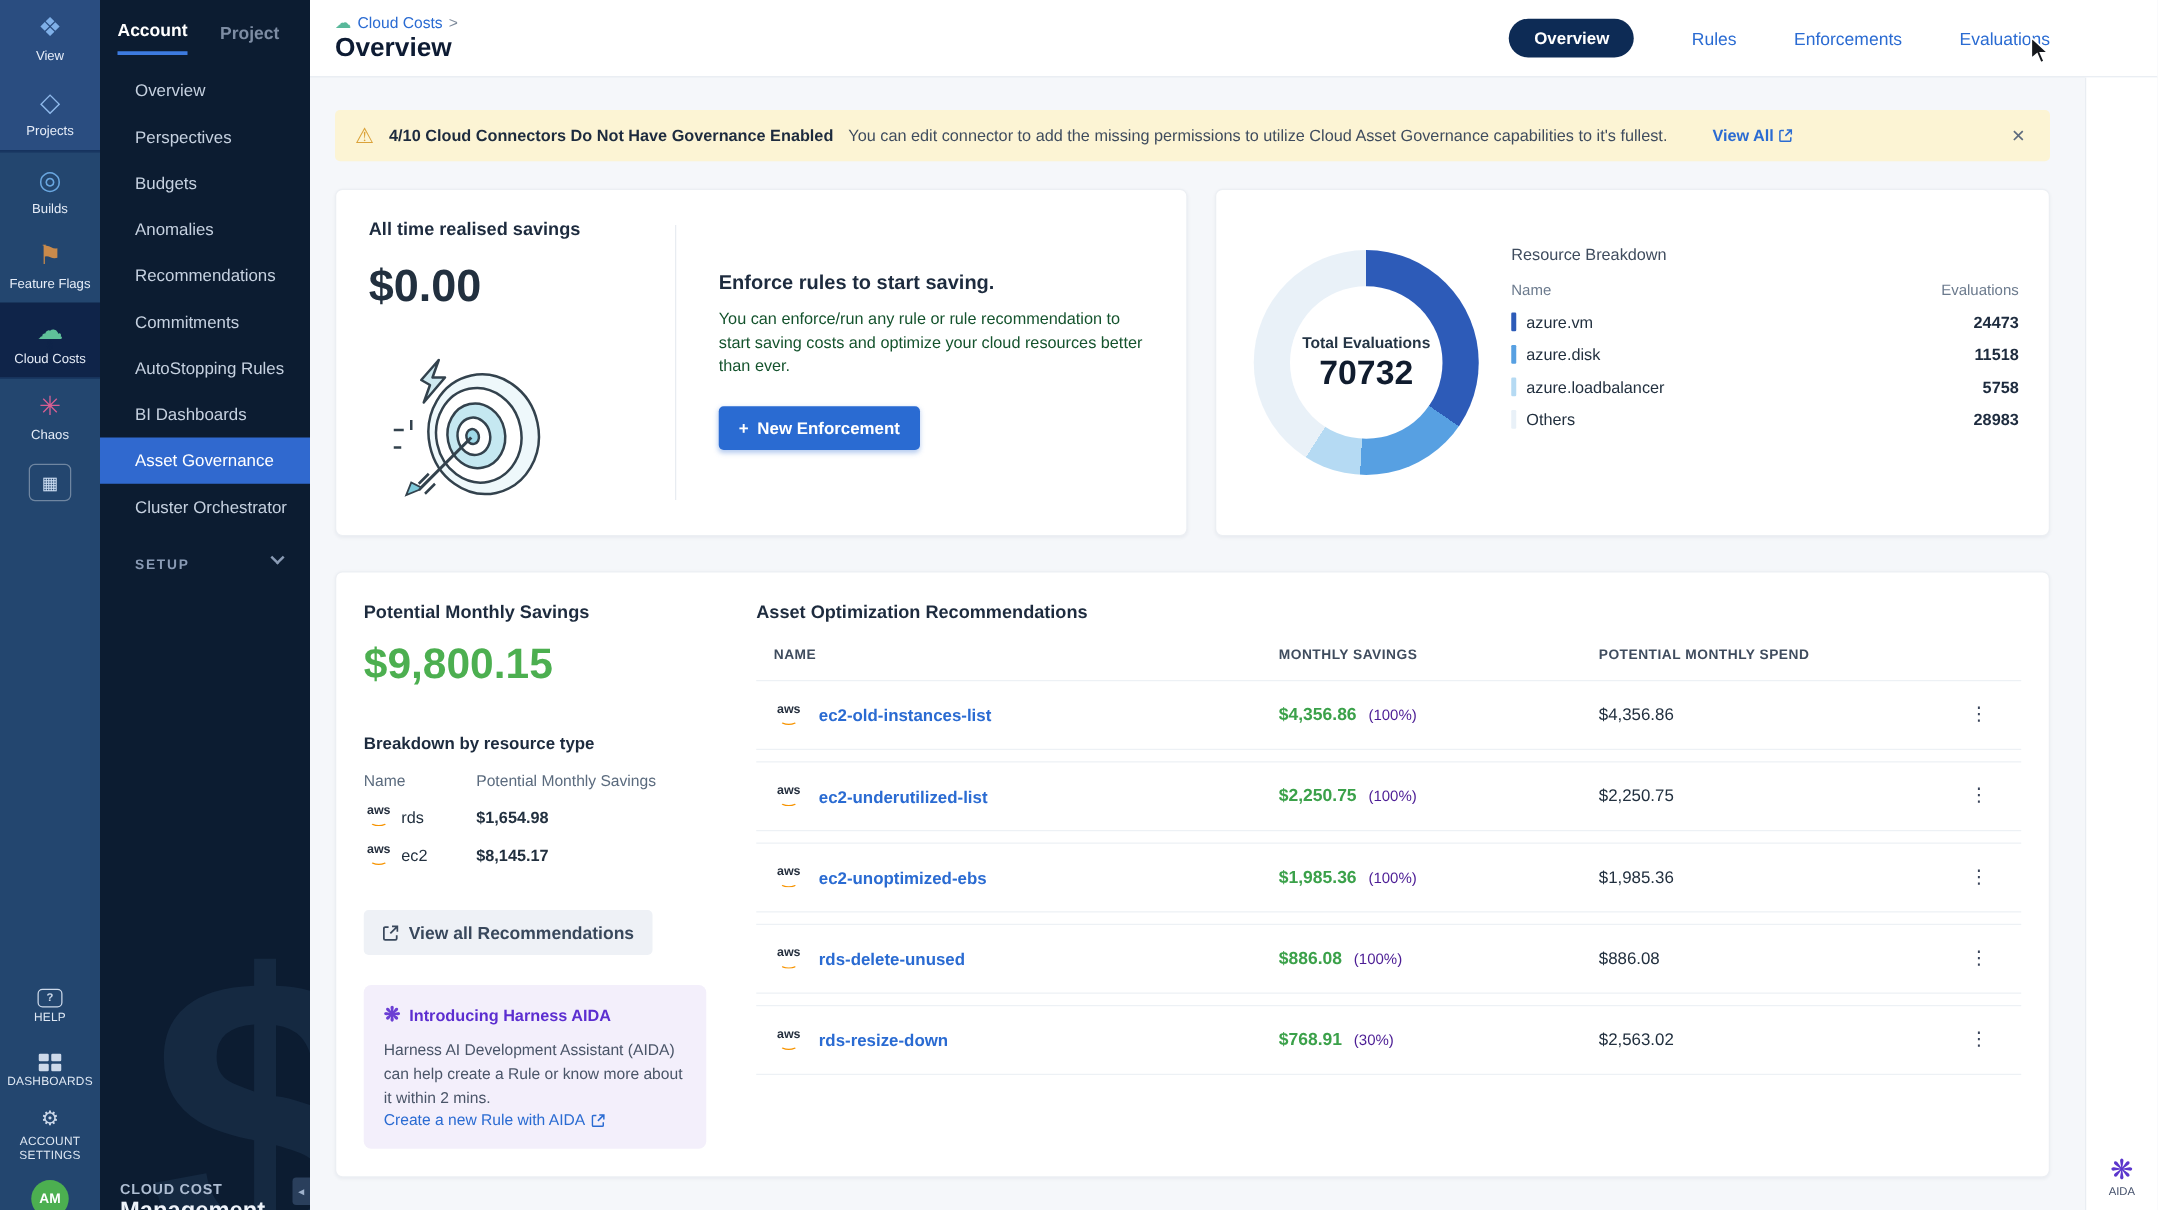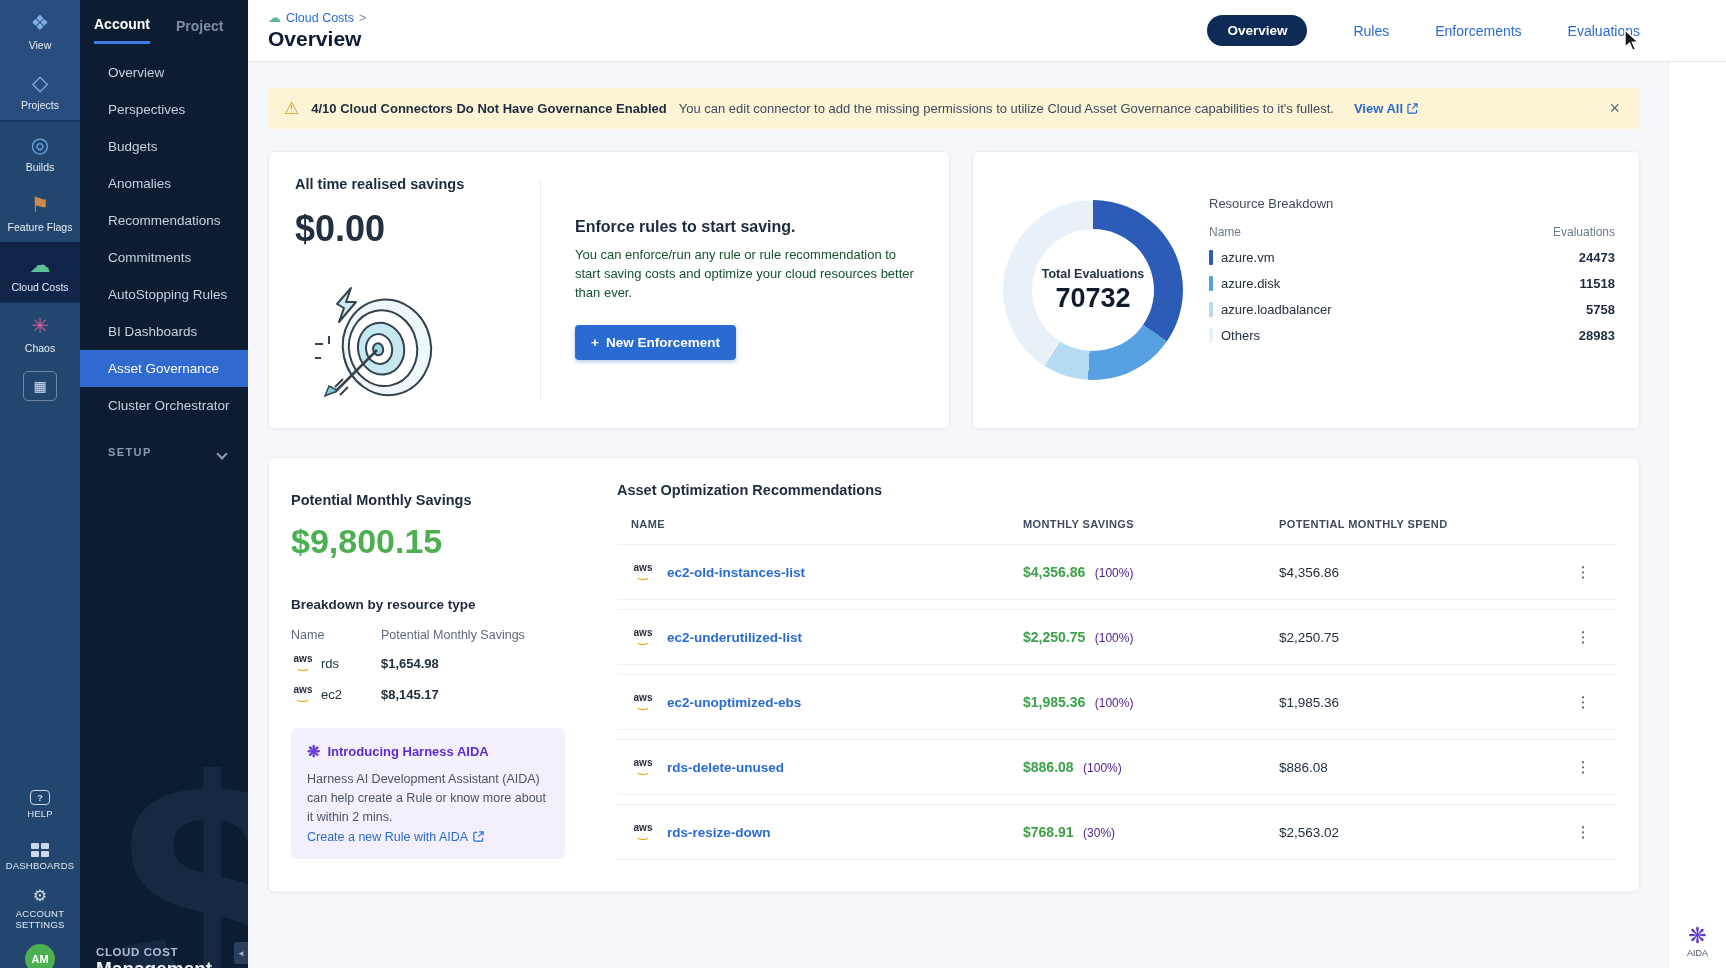--- a/index.html
+++ b/index.html
@@ -32,21 +32,21 @@
   .avatar { width:30px; height:30px; border-radius:50%; background:#4caf50; color:#fff; font-size:11px; font-weight:bold; display:flex; align-items:center; justify-content:center; margin:6px auto -8px; }
 
   
   .subnav { width:168px; flex:0 0 168px; height:100%; background:#0c1c31; position:relative; overflow:hidden; z-index:4; }
   .subnav-tabs { display:flex; align-items:center; padding:16px 16px 0 14px; gap:26px; position:relative; z-index:2; }
   .subnav-tab { font-size:14px; font-weight:bold; color:#7d8ca3; cursor:pointer; padding-bottom:9px; }
   .subnav-tab.active { color:#fff; border-bottom:3px solid #3d7be0; }
   .subnav-menu { margin-top:10px; position:relative; z-index:2; }
   .subnav-item { height:37px; line-height:37px; padding-left:28px; font-size:13.5px; color:#c6d1e0; cursor:pointer; white-space:nowrap; }
   .subnav-item.active { background:#3069cf; color:#fff; }
-  .setup-row { margin-top:22px; padding:0 22px 0 28px; display:flex; align-items:flex-end; justify-content:space-between; color:#8a9bb5; font-size:11px; font-weight:bold; letter-spacing:1.4px; cursor:pointer; position:relative; z-index:2; }
+  .setup-row { margin-top:22px; padding:0 22px 0 28px; display:flex; align-items:flex-start; justify-content:space-between; color:#8a9bb5; font-size:11px; font-weight:bold; letter-spacing:1.4px; cursor:pointer; position:relative; z-index:2; }
   .chev { width:8px; height:8px; border-right:2px solid #8a9bb5; border-bottom:2px solid #8a9bb5; transform:rotate(45deg); margin-top:-4px; }
   .subnav-watermark { position:absolute; right:-55px; bottom:-95px; font-size:330px; font-weight:bold; color:#152941; z-index:1; line-height:1; user-select:none; }
   .subnav-product { position:absolute; left:16px; bottom:-12px; z-index:2; }
   .subnav-product .pl1 { font-size:11.5px; font-weight:bold; letter-spacing:.6px; color:#aebdd2; }
   .subnav-product .pl2 { font-size:19px; font-weight:bold; color:#eef3fa; }
   .collapse-chip { position:absolute; right:0; bottom:4px; width:14px; height:22px; background:#2a3f5c; color:#9fb2cc; font-size:8px; display:flex; align-items:center; justify-content:center; border-radius:3px 0 0 3px; z-index:3; cursor:pointer; }
 
   
   .main { flex:1; position:relative; height:100%; background:#f5f7fa; }
   .topbar { height:62px; background:#fff; border-bottom:1px solid #e4e9ef; display:flex; align-items:center; justify-content:space-between; padding:0 86px 0 20px; }
@@ -57,21 +57,21 @@
   .top-nav { display:flex; align-items:center; gap:46px; }
   .top-nav a { font-size:14px; color:#2a6bd2; text-decoration:none; cursor:pointer; }
   .top-nav a.pill { background:#0d2b55; color:#fff; font-weight:bold; font-size:13.5px; padding:8px 20px; border-radius:17px; }
 
   .page { padding:26px 0 0 20px; width:1392px; }
 
   .banner { width:1372px; background:#fcf4d4; border-radius:4px; display:flex; align-items:center; padding:10px 16px; gap:12px; }
   .warn-ic { color:#dba23a; font-size:17px; }
   .banner-title { font-size:13px; font-weight:bold; color:#1d2b3e; }
   .banner-msg { font-size:13px; color:#3f4c5e; }
-  .banner-link { font-size:13px; color:#2a6bd2; font-weight:bold; margin-left:8px; display:inline-flex; align-items:center; gap:4px; cursor:pointer; white-space:nowrap; }
+  .banner-link { font-size:13px; color:#2a6bd2; font-weight:bold; margin-left:24px; display:inline-flex; align-items:center; gap:4px; cursor:pointer; white-space:nowrap; }
   .banner-close { margin-left:auto; color:#5d6b7d; font-size:18px; cursor:pointer; padding:0 4px; }
 
   .cards-row { display:flex; gap:22px; margin-top:22px; width:1372px; }
   .card { background:#fff; border:1px solid #eceff3; border-radius:6px; box-shadow:0 1px 3px rgba(30,50,80,.06); }
   .savings-card { width:682px; height:278px; display:flex; padding:24px 26px; }
   .sc-left { width:245px; position:relative; }
   .sc-title { font-size:14.5px; font-weight:bold; color:#1d2b3e; }
   .sc-amount { font-size:36px; font-weight:bold; color:#22303f; margin-top:16px; }
   .sc-illus { position:absolute; left:4px; bottom:-6px; }
   .sc-divider { width:1px; background:#e8ecf1; margin:4px 0; }
@@ -91,21 +91,21 @@
   .donut-label { font-size:12.5px; font-weight:bold; color:#253545; }
   .donut-value { font-size:27px; font-weight:bold; color:#101c2e; margin-top:2px; }
   .breakdown { flex:1; padding-top:4px; }
   .bk-title { font-size:13px; color:#3f4c5e; }
   .bk-header { display:flex; justify-content:space-between; font-size:12px; color:#6b7a8d; margin-top:14px; }
   .bk-row { display:flex; align-items:center; margin-top:11px; font-size:13px; color:#22303f; }
   .bk-swatch { width:4px; height:15px; border-radius:1px; margin-right:8px; flex:0 0 4px; }
   .bk-name { flex:1; }
   .bk-val { font-weight:bold; color:#1d2b3e; }
 
-  .bottom-card { margin-top:28px; width:1372px; min-height:414px; display:flex; padding:24px 22px 22px; gap:52px;align-items:center; }
+  .bottom-card { margin-top:28px; width:1372px; min-height:414px; display:flex; padding:24px 22px 22px; gap:40px; }
   .pm-panel { width:274px; flex:0 0 274px; }
   .pm-title { font-size:14.5px; font-weight:bold; color:#1d2b3e; }
   .pm-amount { font-size:34px; font-weight:bold; color:#4caf50; margin-top:14px; }
   .pm-sub { font-size:13.5px; font-weight:bold; color:#1d2b3e; margin-top:36px; }
   .pm-header { display:flex; font-size:12.5px; color:#5b6b7e; margin-top:16px; }
   .pm-header .c1 { width:90px; }
   .pm-row { display:flex; align-items:center; margin-top:11px; font-size:13px; color:#22303f; }
   .pm-row .c1 { width:90px; display:flex; align-items:center; gap:6px; }
   .pm-row .c2, .pm-header .c2 { flex:1; }
   .pm-row .c2 { font-weight:bold; color:#22303f; }
@@ -395,20 +395,27 @@
               <span class="c1">
                 <span class="aws-badge">
                   <span class="aws-t">aws</span>
                   <span class="aws-smile"></span>
                 </span>
                 <span>ec2</span>
               </span>
               <span class="c2">$8,145.17</span>
             </div>
           
+          <button class="viewall-btn">
+            <svg class="ext-ic" width="13" height="13" viewBox="0 0 12 12">
+                <path d="M4.5 1.5H2a1 1 0 0 0-1 1V10a1 1 0 0 0 1 1h7.5a1 1 0 0 0 1-1V7.5" fill="none" stroke="#39485c" stroke-width="1.3"></path>
+                <path d="M7 1h4v4M11 1 5.8 6.2" fill="none" stroke="#39485c" stroke-width="1.3"></path>
+              </svg>
+            <span>View all Recommendations</span>
+          </button>
           <div class="aida-card">
             <div class="aida-head">
               <span class="aida-flower">❋</span>
               <span>Introducing Harness AIDA</span>
             </div>
             <div class="aida-msg">Harness AI Development Assistant (AIDA) can help create a Rule or know more about it within 2 mins.</div>
             <div class="aida-link">
               <span>Create a new Rule with AIDA</span>
               <svg class="ext-ic" width="11" height="11" viewBox="0 0 12 12">
                   <path d="M4.5 1.5H2a1 1 0 0 0-1 1V10a1 1 0 0 0 1 1h7.5a1 1 0 0 0 1-1V7.5" fill="none" stroke="#2a6bd2" stroke-width="1.3"></path>

